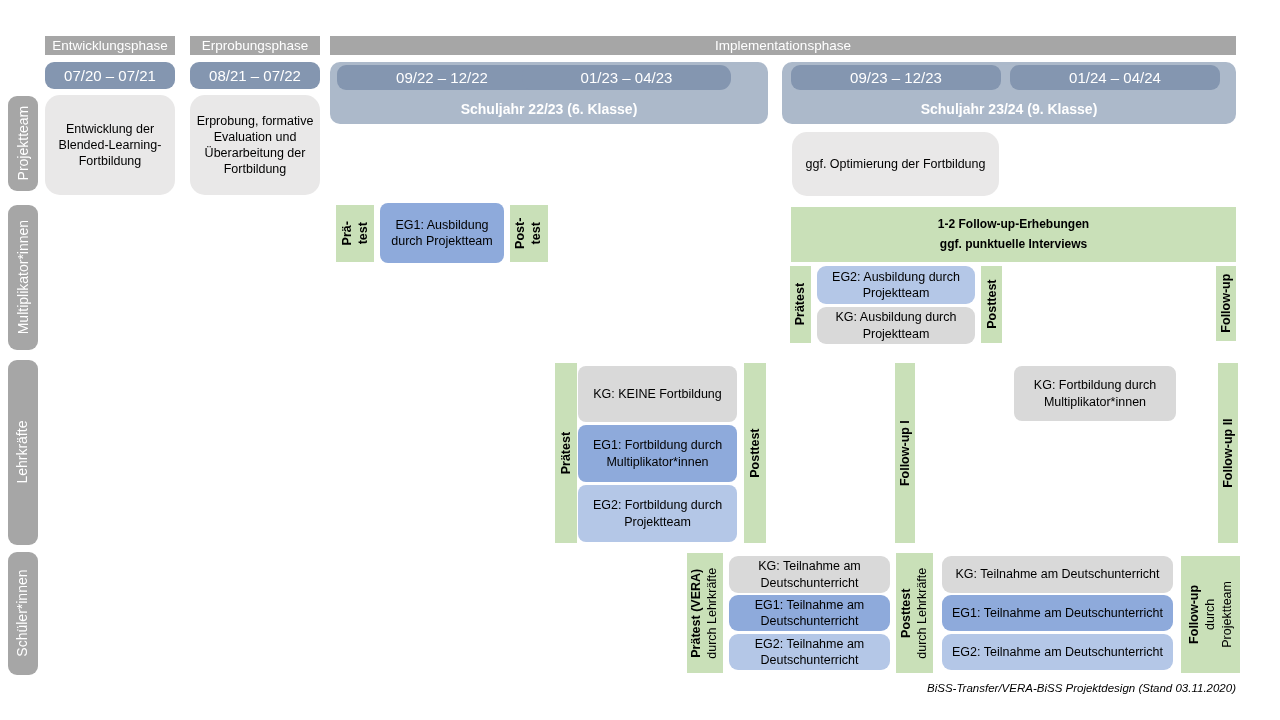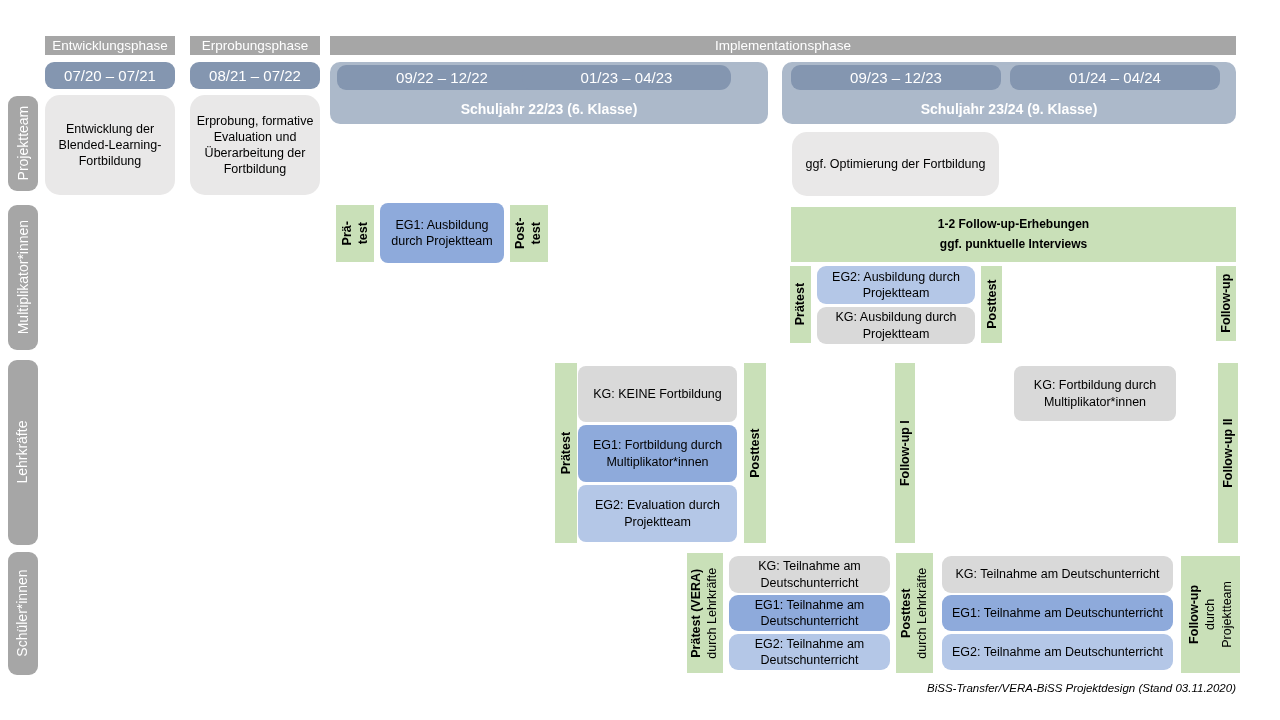--- a/index.html
+++ b/index.html
@@ -96,21 +96,21 @@
 </div>
 <div class="abs flexc greenbar" style="left:1216px;top:266px;width:20px;height:75px;">
   <div class="vtext">Follow-up</div>
 </div>
 
 <div class="abs flexc greenbar" style="left:555px;top:363px;width:22px;height:180px;">
   <div class="vtext">Prätest</div>
 </div>
 <div class="abs flexc softbox bg-kg r12" style="left:578px;top:366px;width:159px;height:56px;">KG: KEINE Fortbildung</div>
 <div class="abs flexc softbox bg-eg1 r12" style="left:578px;top:425px;width:159px;height:57px;">EG1: Fortbildung durch Multiplikator*innen</div>
-<div class="abs flexc softbox bg-eg2 r12" style="left:578px;top:485px;width:159px;height:57px;">EG2: Evaluation durch Projektteam</div>
+<div class="abs flexc softbox bg-eg2 r12" style="left:578px;top:485px;width:159px;height:57px;">EG2: Fortbildung durch Projektteam</div>
 <div class="abs flexc greenbar" style="left:744px;top:363px;width:22px;height:180px;">
   <div class="vtext">Posttest</div>
 </div>
 <div class="abs flexc greenbar" style="left:895px;top:363px;width:20px;height:180px;">
   <div class="vtext">Follow-up I</div>
 </div>
 <div class="abs flexc softbox bg-kg r12" style="left:1014px;top:366px;width:162px;height:55px;">KG: Fortbildung durch Multiplikator*innen</div>
 <div class="abs flexc greenbar" style="left:1218px;top:363px;width:20px;height:180px;">
   <div class="vtext">Follow-up II</div>
 </div>

